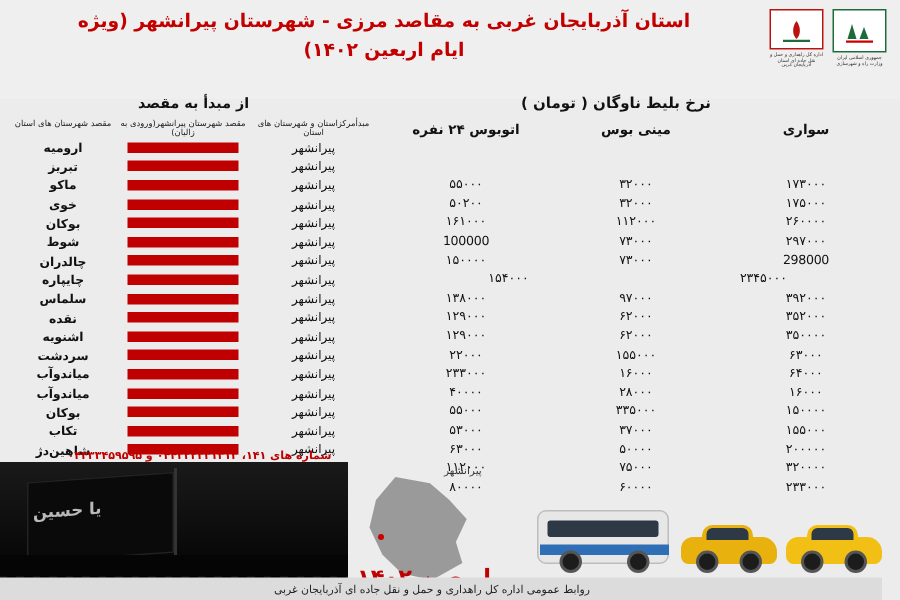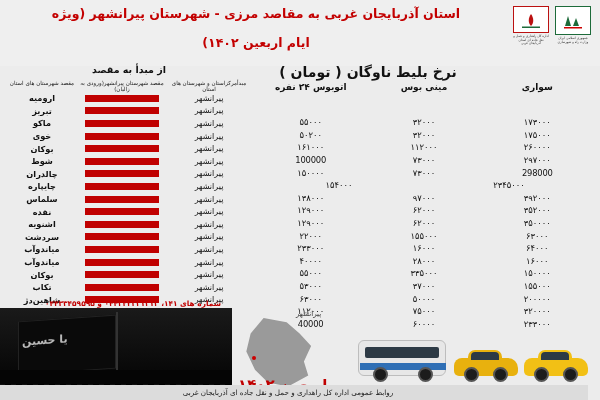--- a/index.html
+++ b/index.html
@@ -16,25 +16,25 @@
   .logos{position:absolute;top:6px;right:8px;display:flex;gap:4px;align-items:flex-start;}
   .logo-box{width:38px;height:40px;display:flex;flex-direction:column;align-items:center;}
   .logo-emblem{width:34px;height:27px;border:1px solid #1d6b3a;background:#fff;display:flex;align-items:center;justify-content:center;}
   .logo-emblem.red{border-color:#b11;}
   .logo-cap{font-size:3.2px;line-height:1.1;color:#333;text-align:center;margin-top:2px;letter-spacing:-.2px;}
   .title{
     position:absolute;top:4px;right:96px;left:8px;
     text-align:center;color:#c30000;font-weight:bold;
     font-size:12.5px;line-height:1.55;
   }
-  .title .l4{color:#c30000;margin-top:10px;}
+  .title .l4{color:#c30000;}
 
   
   .panel{position:absolute;top:64px;right:6px;width:340px;height:230px;}
-  .grp-fare{position:absolute;top:0;right:120px;width:212px;text-align:center;font-size:14px;font-weight:bold;}
+  .grp-fare{position:absolute;top:0;right:120px;width:212px;font-size:10px;font-weight:bold;}
   .col-heads{position:absolute;top:18px;right:0;width:340px;display:flex;}
   .ch{flex:1;text-align:center;font-size:9px;font-weight:bold;color:#111;}
   .rows{position:absolute;top:32px;right:0;width:340px;}
   .row{display:flex;height:12.6px;align-items:center;}
   .cell{flex:1;text-align:center;font-size:8.4px;color:#111;letter-spacing:-.2px;margin-top:40px;}
 
   
   .dest{position:absolute;top:64px;left:6px;width:246px;height:230px;}
   .dest-title{position:absolute;top:0;left:0;width:246px;text-align:center;font-size:9.5px;font-weight:bold;}
   .dest-heads{position:absolute;top:16px;left:0;width:246px;display:flex;}
@@ -221,21 +221,21 @@
           <div class="cell">۶۳۰۰۰</div>
         </div>
         <div class="row">
           <div class="cell">۳۲۰۰۰۰</div>
           <div class="cell">۷۵۰۰۰</div>
           <div class="cell">۱۱۲۰۰۰</div>
         </div>
         <div class="row">
           <div class="cell">۲۳۳۰۰۰</div>
           <div class="cell">۶۰۰۰۰</div>
-          <div class="cell">40000</div>
+          <div class="cell">۸۰۰۰۰</div>
         </div>
       </div>
   </div>
 
   <div class="dest">
     <div class="dest-title">از مبدأ به مقصد</div>
     <div class="dest-heads">
       <div class="dh a">مبدأمرکزاستان و شهرستان های استان</div>
       <div class="dh b">مقصد شهرستان پیرانشهر(ورودی به زالیان)</div>
       <div class="dh c">مقصد شهرستان های استان</div>

